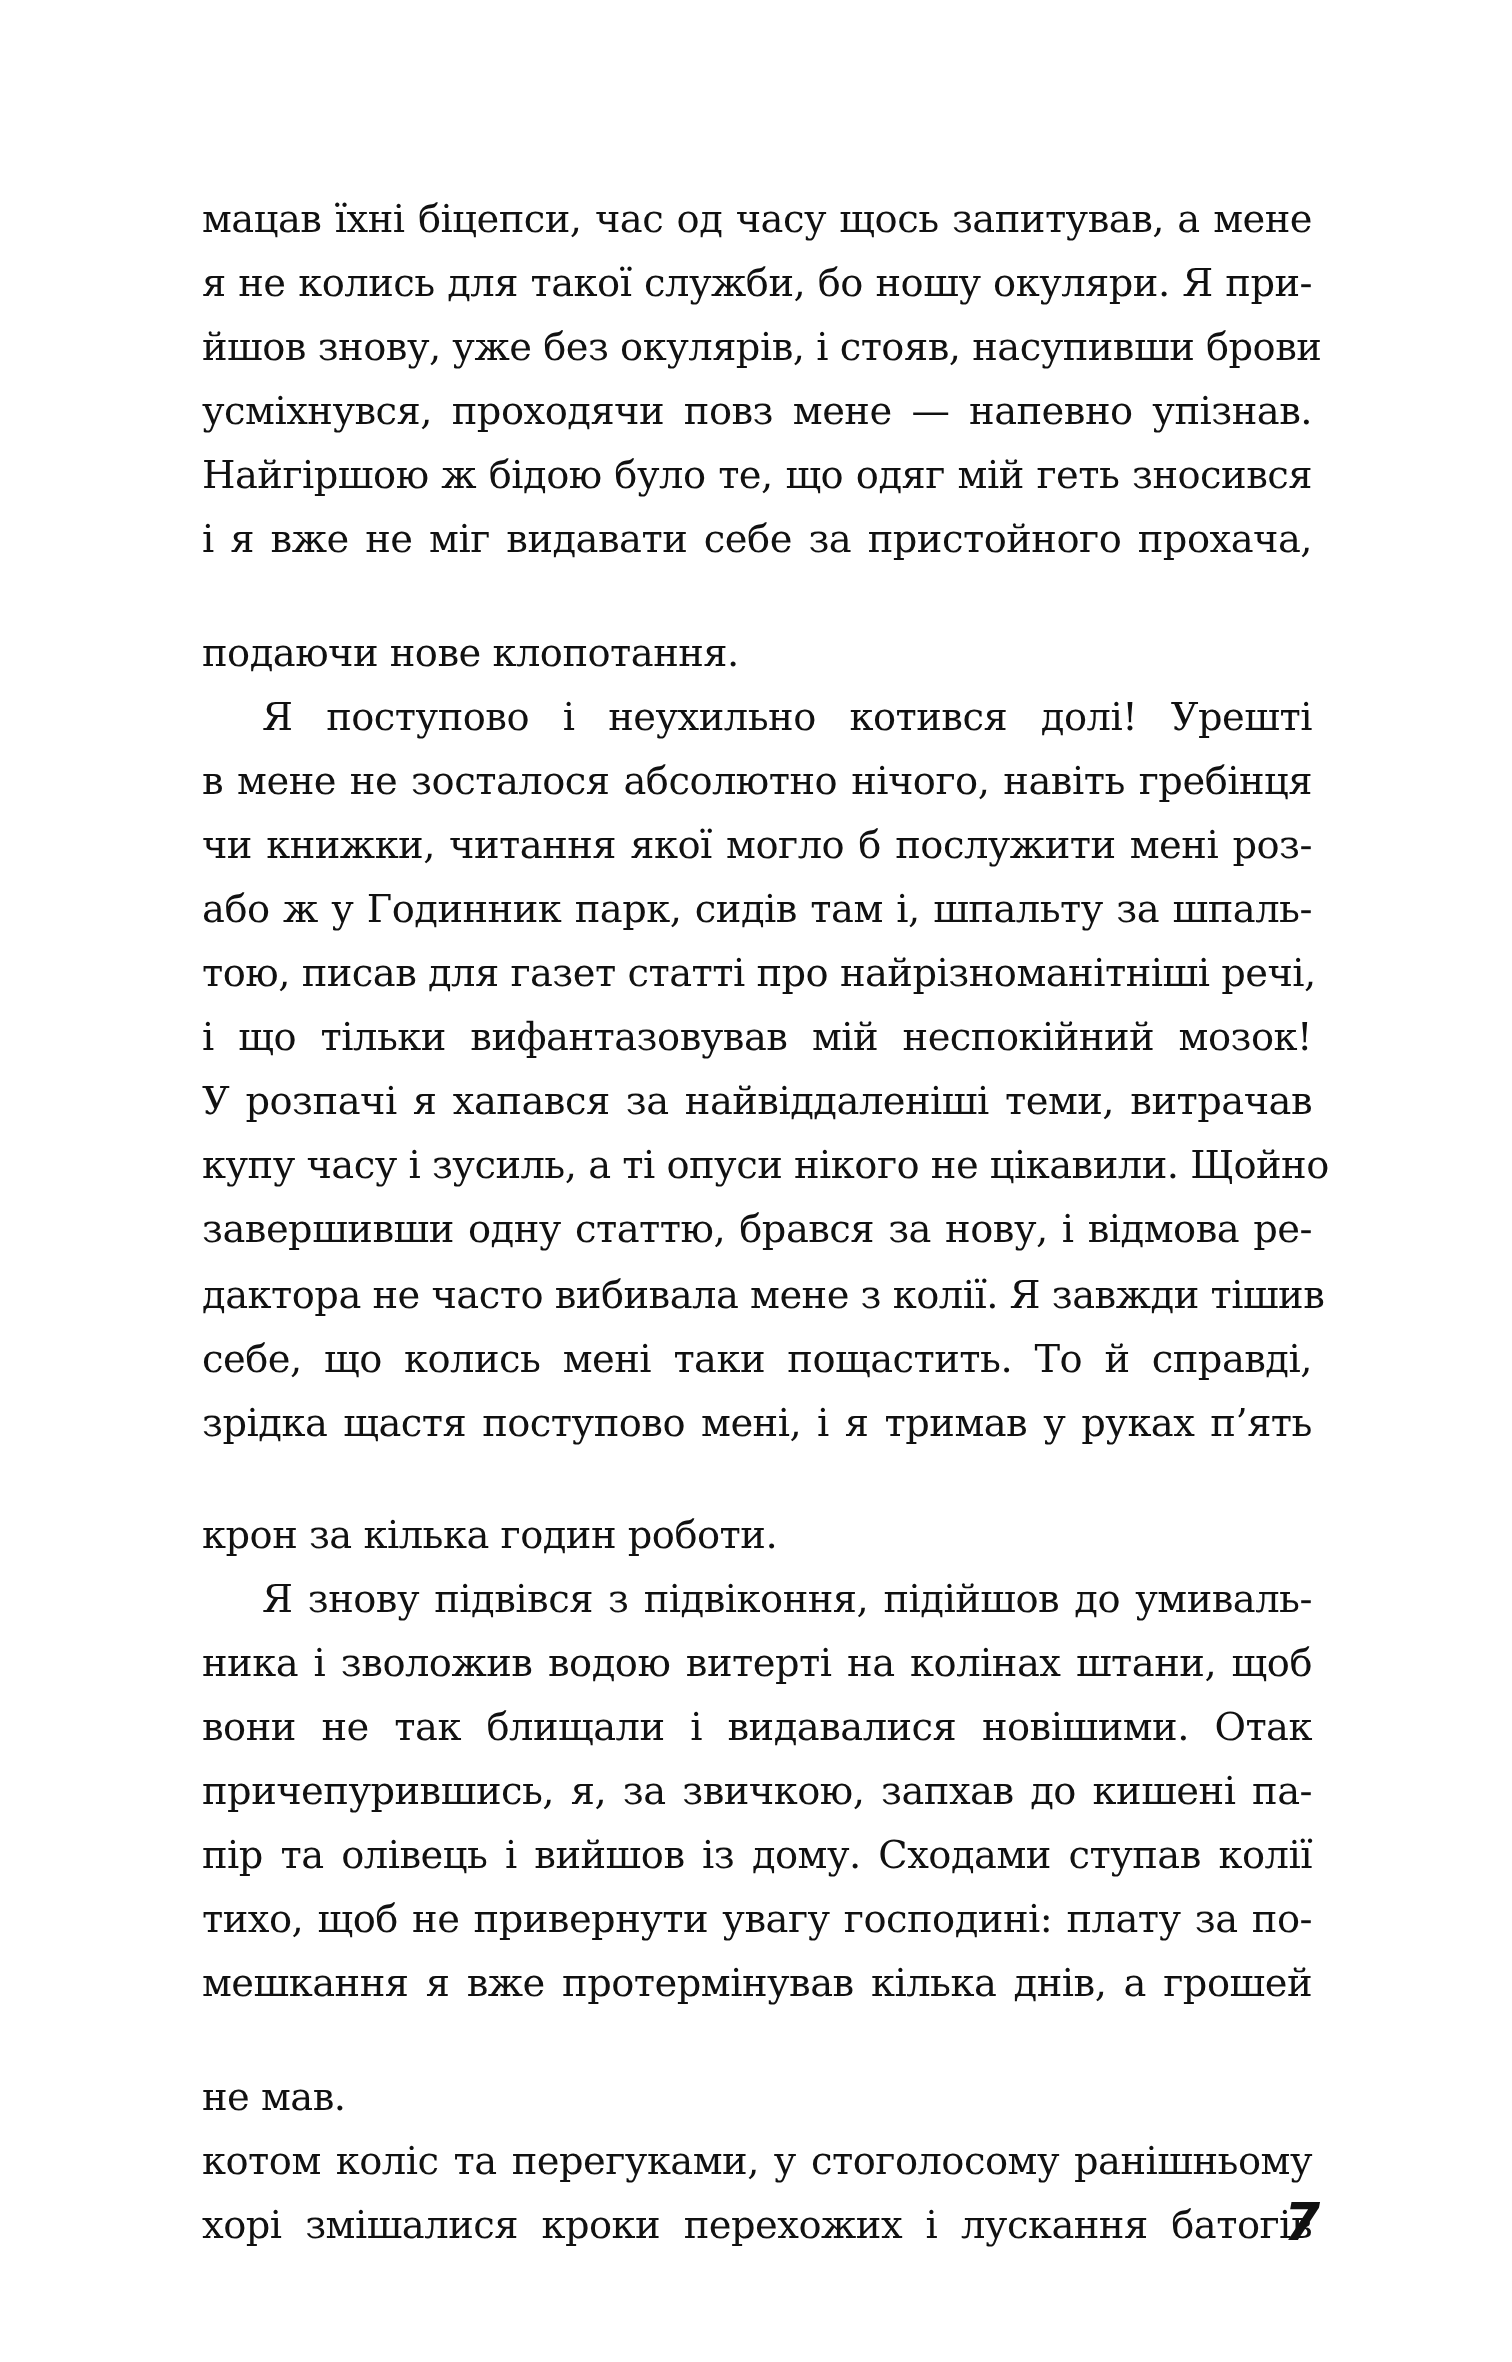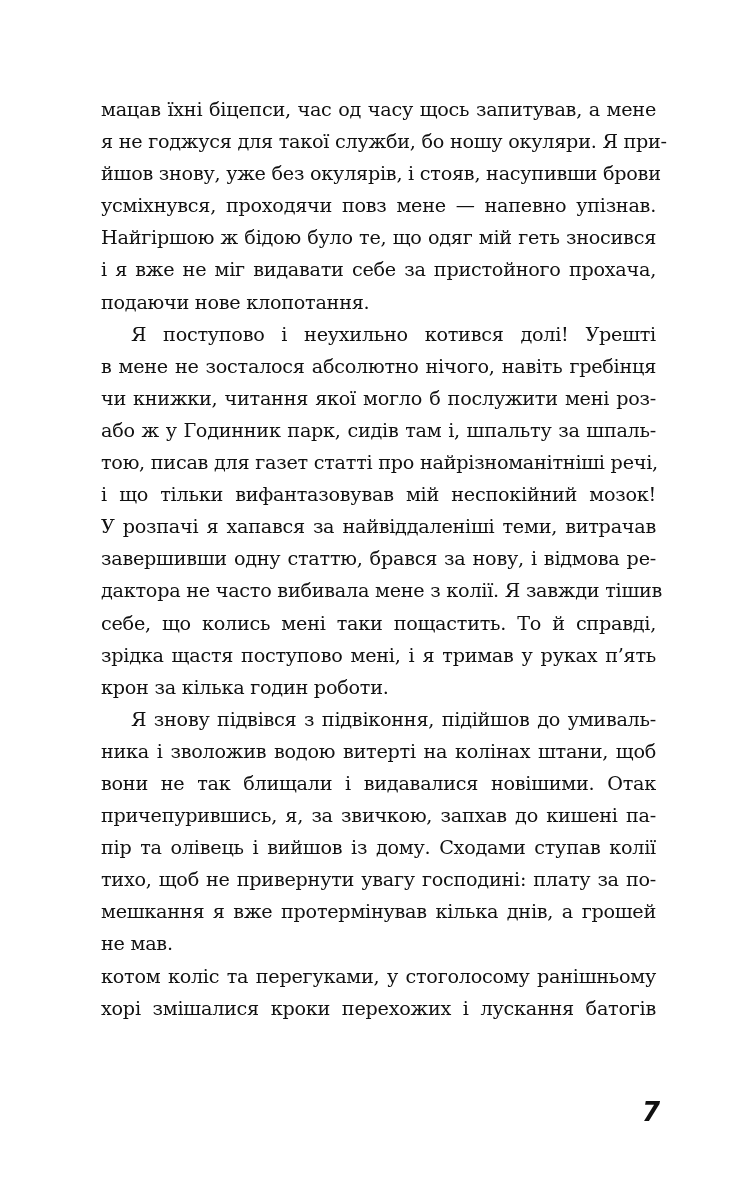--- a/index.html
+++ b/index.html
@@ -4,49 +4,50 @@
 <style>
   html, body { margin: 0; padding: 0; background: #ffffff; }
   body { width: 756px; height: 1181px; position: relative; overflow: hidden; }
   .page {
     position: absolute; left: 101px; top: 94px; width: 555px;
     font-family: "DejaVu Serif", "Liberation Serif", serif;
     font-size: 19.2px; line-height: 32.1px; color: #111111;
     letter-spacing: -0.25px;
   }
   .line { display: block; height: 32.1px; white-space: nowrap; text-align: justify; text-align-last: justify; }
-  .line.last { text-align-last: left; }
+  .line.last { text-align-last: left; margin-top: 24px; }
   .line.indent { padding-left: 30px; }
   .page-number {
     position: absolute; left: 642px; top: 1097px;
     font-family: "DejaVu Sans", sans-serif; font-weight: bold; font-style: italic;
     font-size: 26px; color: #111111;
   }
 </style>
 </head>
 <body>
 
 <div class="page" id="page-body">
     <div>
       <span class="line">мацав їхні біцепси, час од часу щось запитував, а мене</span>
-      <span class="line">я не годжуся для такої служби, бо ношу окуляри. Я при-</span>
+      <span class="line">я не колись для такої служби, бо ношу окуляри. Я при-</span>
       <span class="line">йшов знову, уже без окулярів, і стояв, насупивши брови</span>
       <span class="line">усміхнувся, проходячи повз мене — напевно упізнав.</span>
       <span class="line">Найгіршою ж бідою було те, що одяг мій геть зносився</span>
       <span class="line">і я вже не міг видавати себе за пристойного прохача,</span>
       <span class="line last">подаючи нове клопотання.</span>
     </div>
     <div>
       <span class="line indent">Я поступово і неухильно котився долі! Урешті</span>
       <span class="line">в мене не зосталося абсолютно нічого, навіть гребінця</span>
       <span class="line">чи книжки, читання якої могло б послужити мені роз-</span>
       <span class="line">або ж у Годинник парк, сидів там і, шпальту за шпаль-</span>
       <span class="line">тою, писав для газет статті про найрізноманітніші речі,</span>
       <span class="line">і що тільки вифантазовував мій неспокійний мозок!</span>
       <span class="line">У розпачі я хапався за найвіддаленіші теми, витрачав</span>
+      <span class="line">купу часу і зусиль, а ті опуси нікого не цікавили. Щойно</span>
       <span class="line">завершивши одну статтю, брався за нову, і відмова ре-</span>
       <span class="line">дактора не часто вибивала мене з колії. Я завжди тішив</span>
       <span class="line">себе, що колись мені таки пощастить. То й справді,</span>
       <span class="line">зрідка щастя поступово мені, і я тримав у руках п’ять</span>
       <span class="line last">крон за кілька годин роботи.</span>
     </div>
     <div>
       <span class="line indent">Я знову підвівся з підвіконня, підійшов до умиваль-</span>
       <span class="line">ника і зволожив водою витерті на колінах штани, щоб</span>
       <span class="line">вони не так блищали і видавалися новішими. Отак</span>

